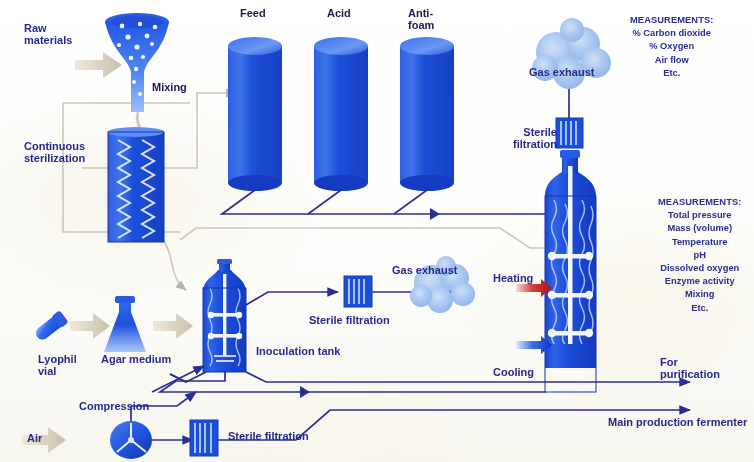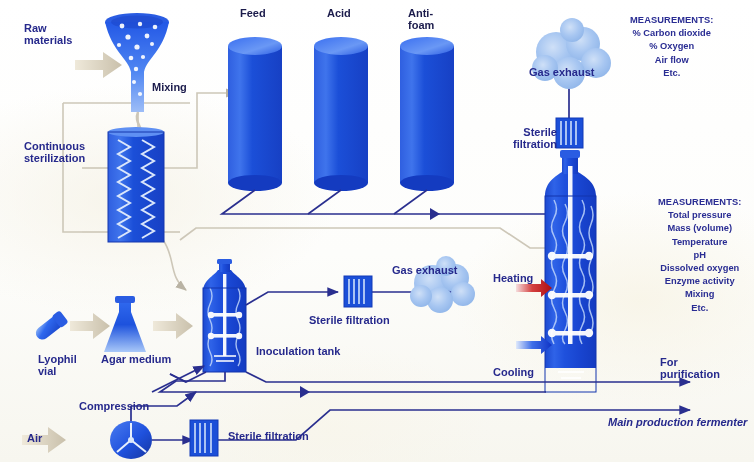--- a/index.html
+++ b/index.html
@@ -366,21 +366,21 @@
 
   <div class="lbl sz11" style="left:529px;top:66px;">Gas exhaust</div>
   <div class="lbl sz11" style="left:513px;top:126px;text-align:right;">Sterile
 filtration</div>
 
   <div class="lbl sz11" style="left:493px;top:272px;">Heating</div>
   <div class="lbl sz11" style="left:493px;top:329px;margin-top:37px;">Cooling</div>
 
   <div class="lbl sz11" style="left:660px;top:356px;">For
 purification</div>
-  <div class="lbl sz11" style="left:608px;top:416px;font-style:italic;">Main production fermenter</div>
+  <div class="lbl sz11" style="left:608px;top:416px;">Main production fermenter</div>
 
   <div class="lbl sz11" style="left:27px;top:432px;">Air</div>
   <div class="lbl sz11" style="left:79px;top:400px;">Compression</div>
   <div class="lbl sz11" style="left:228px;top:430px;">Sterile filtration</div>
 
   <div class="meas" style="left:630px;top:14px;">
     <div class="hd">MEASUREMENTS:</div>
     <div>% Carbon dioxide</div>
     <div>% Oxygen</div>
     <div>Air flow</div>

